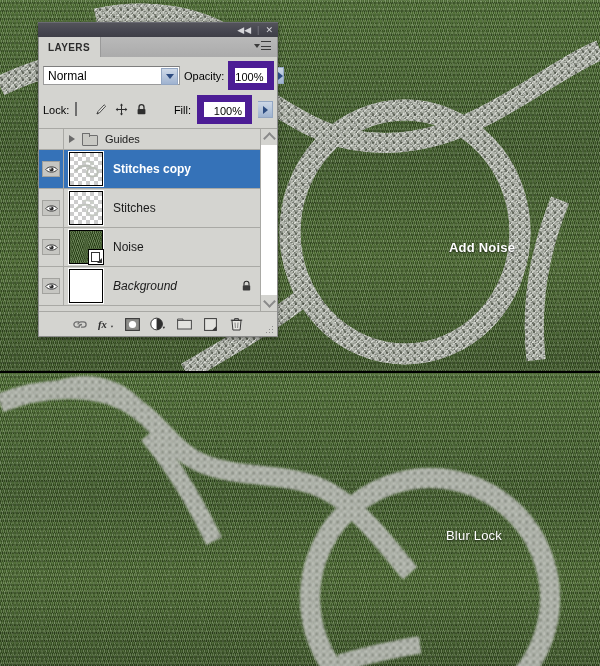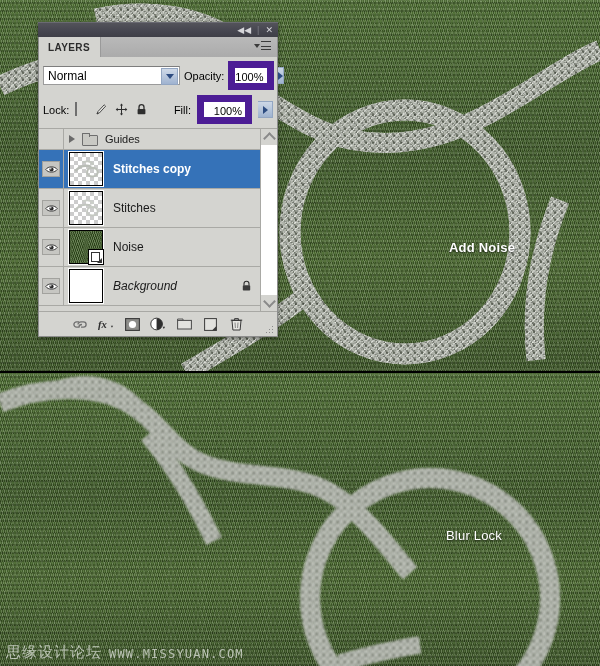--- a/index.html
+++ b/index.html
@@ -555,24 +555,20 @@
 
         <path d="M148 62 C 176 96, 196 130, 214 168" fill="none" stroke="url(#stitchTexB)" stroke-width="17"></path>
 
         <path d="M340 290 C 368 282, 392 276, 420 272" fill="none" stroke="url(#stitchTexB)" stroke-width="17"></path>
       </g>
     </svg>
   </div>
 
   <div class="canvas-label" id="label-blur-more">Blur Lock</div>
 
-  <div class="watermark">
-    <span class="wm-cn">思缘设计论坛</span>
-    <span class="wm-url">WWW.MISSYUAN.COM</span>
-  </div>
 
   <div class="ps-panel">
 
     <div class="ps-titlebar">
       <span class="tb-btn">◀◀</span>
       <span class="tb-sep">|</span>
       <span class="tb-btn">✕</span>
     </div>
 
     <div class="ps-tabrow">

